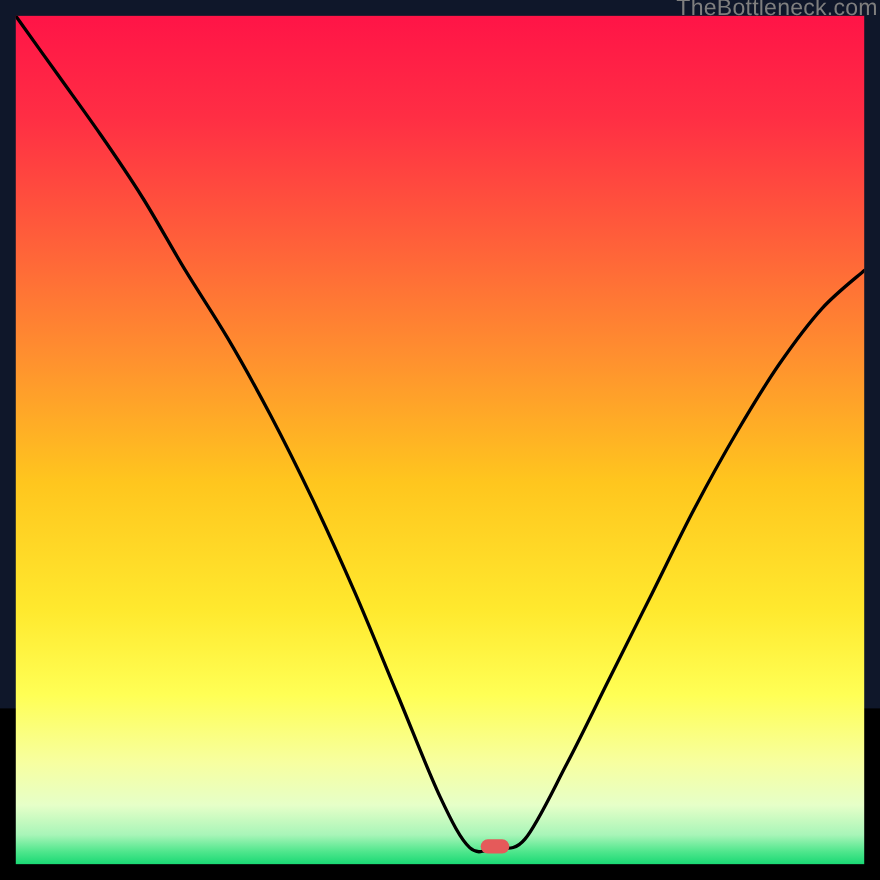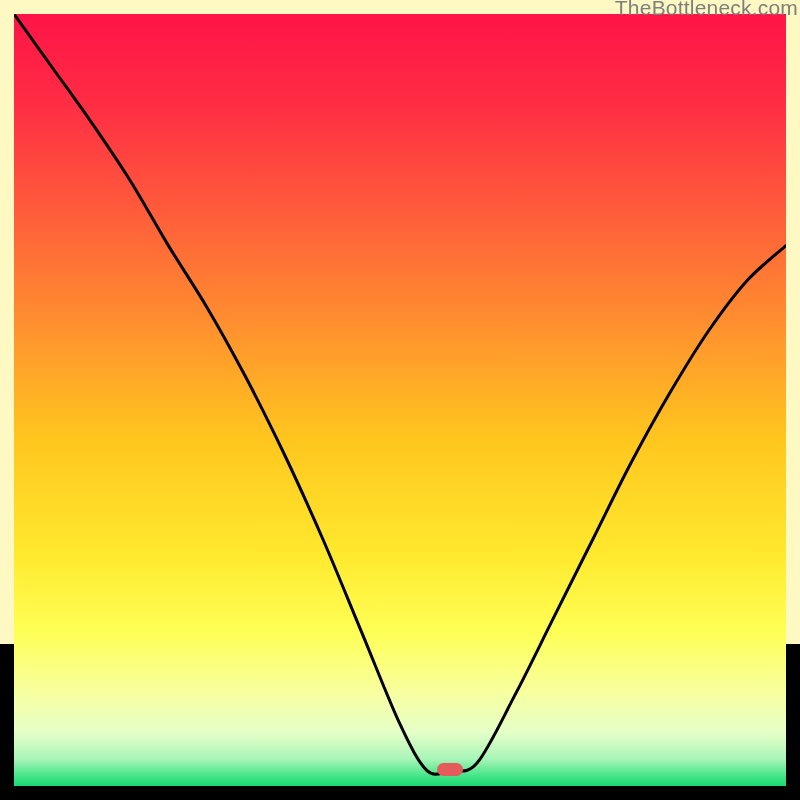--- a/index.html
+++ b/index.html
@@ -10,21 +10,21 @@
     overflow: hidden;
     background: #000;
     font-family: Arial, Helvetica, sans-serif;
   }
   .frame {
     position: absolute;
     left: 0;
     top: 0;
     width: 800px;
     height: 644px;
-    background: #fef9c3;
+    background: #0f172a;
   }
   .plot-area {
     position: absolute;
     left: 14px;
     top: 14px;
     width: 772px;
     height: 772px;
     overflow: hidden;
   }
   .gradient {

